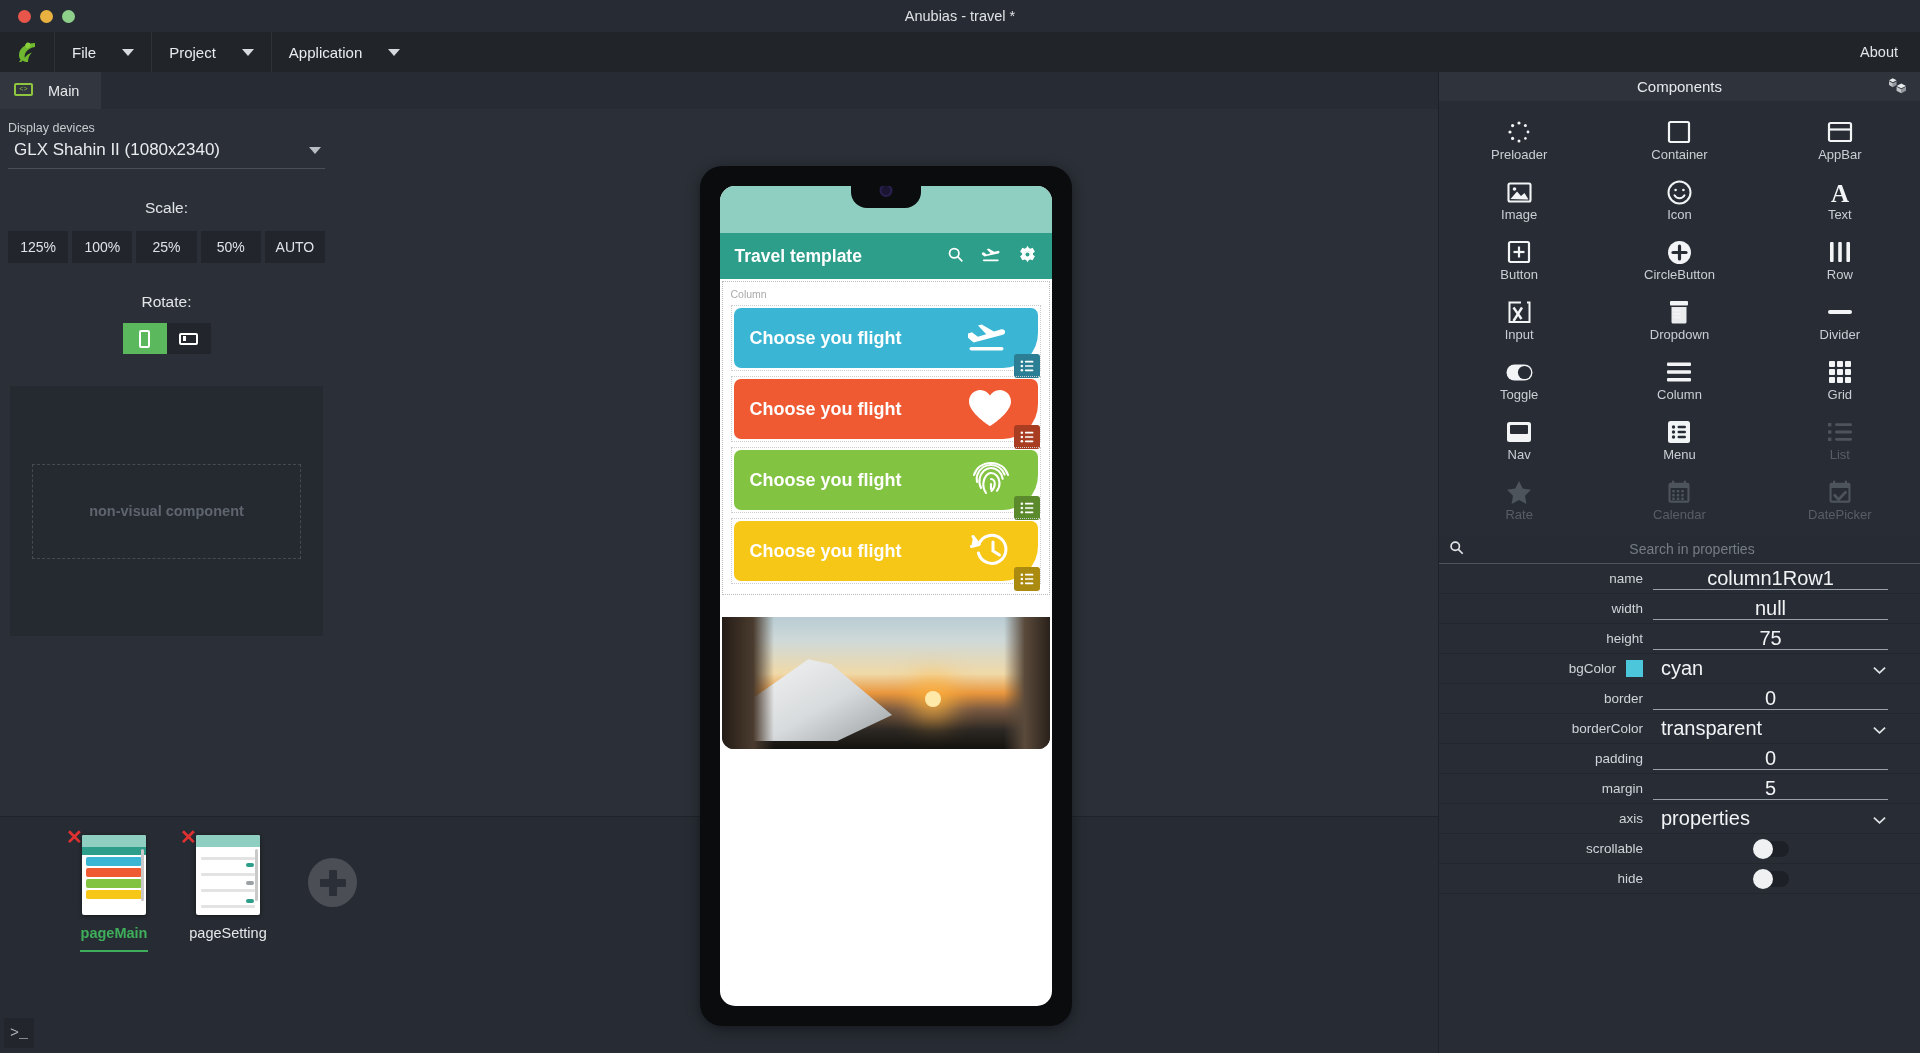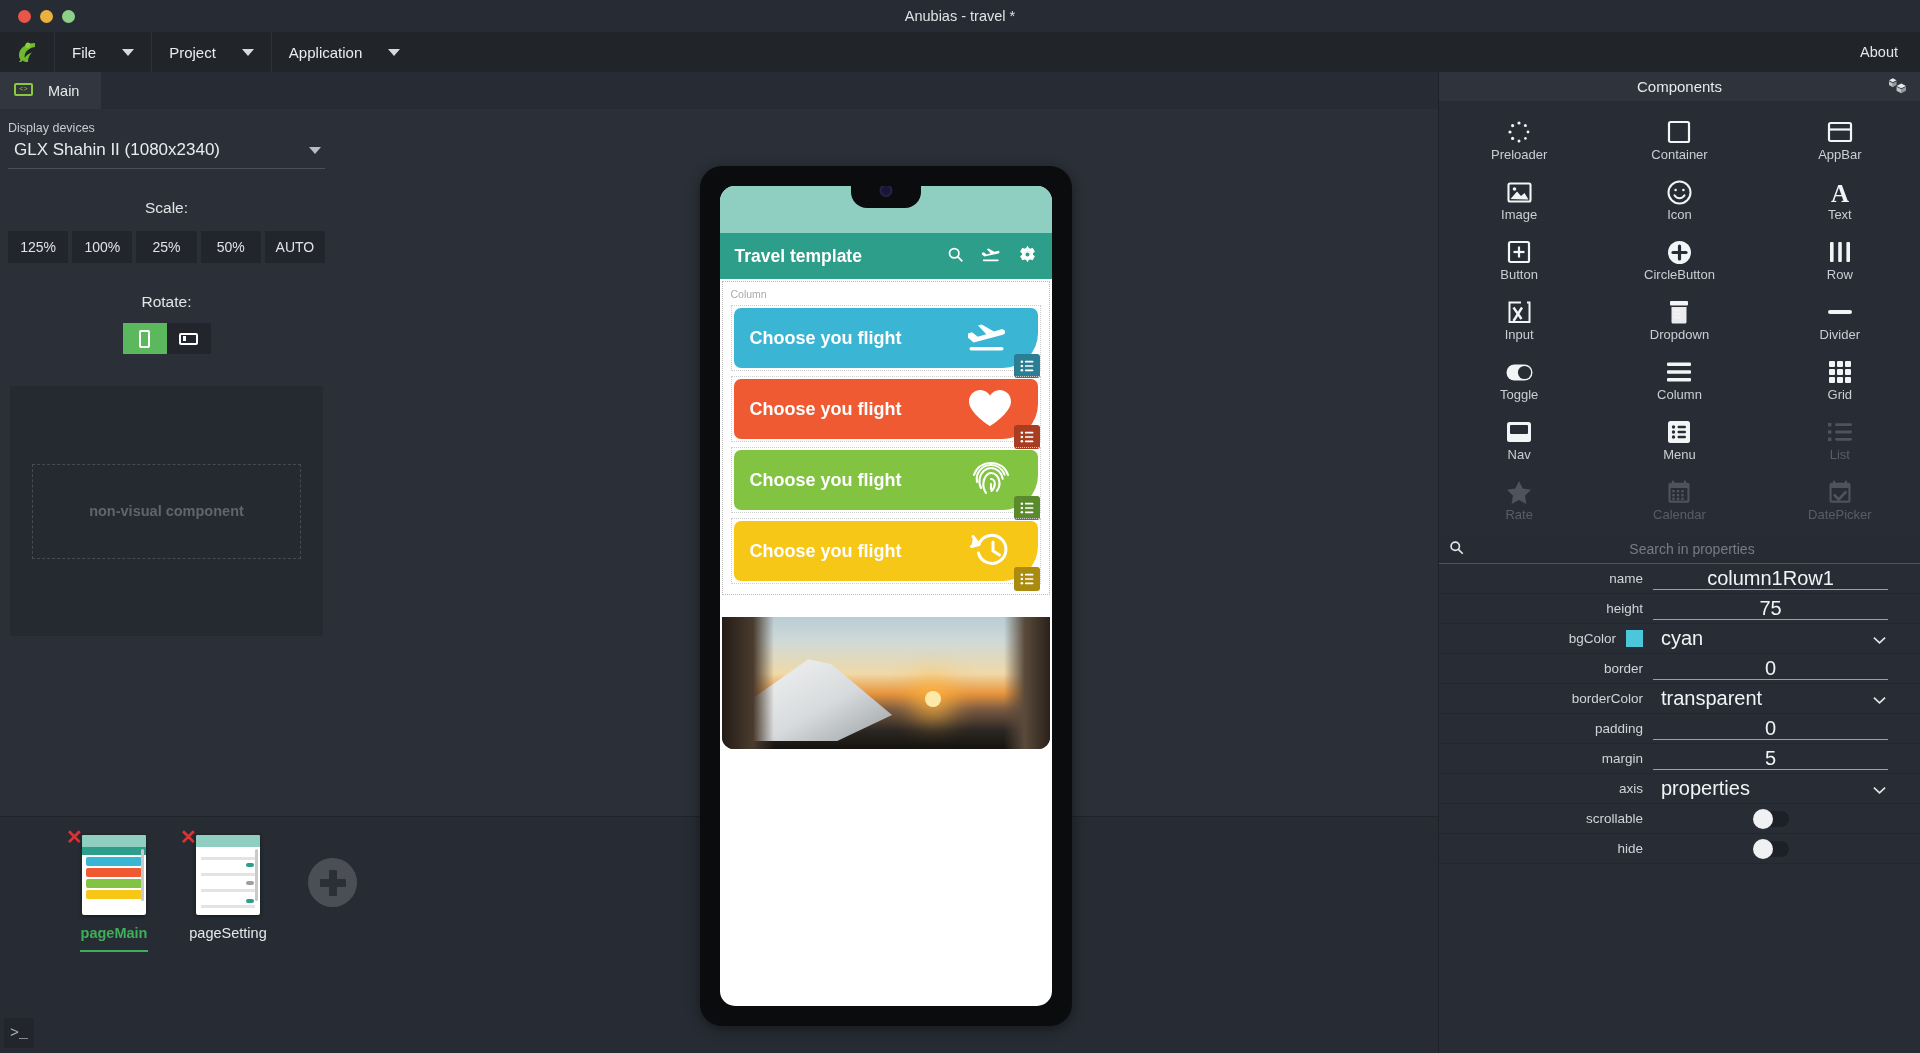--- a/index.html
+++ b/index.html
@@ -791,20 +791,24 @@
       <span class="ph">Search in properties</span>
     </div>
 
     <div id="prop-table">
 
       <div class="prow">
         <div class="k">name</div>
         <div class="v">column1Row1</div>
       </div>
 
+      <div class="prow">
+        <div class="k">width</div>
+        <div class="v">null</div>
+      </div>
 
       <div class="prow">
         <div class="k">height</div>
         <div class="v">75</div>
       </div>
 
       <div class="prow">
         <div class="k">
           <span>bgColor</span>
           <span class="swatch"></span>

